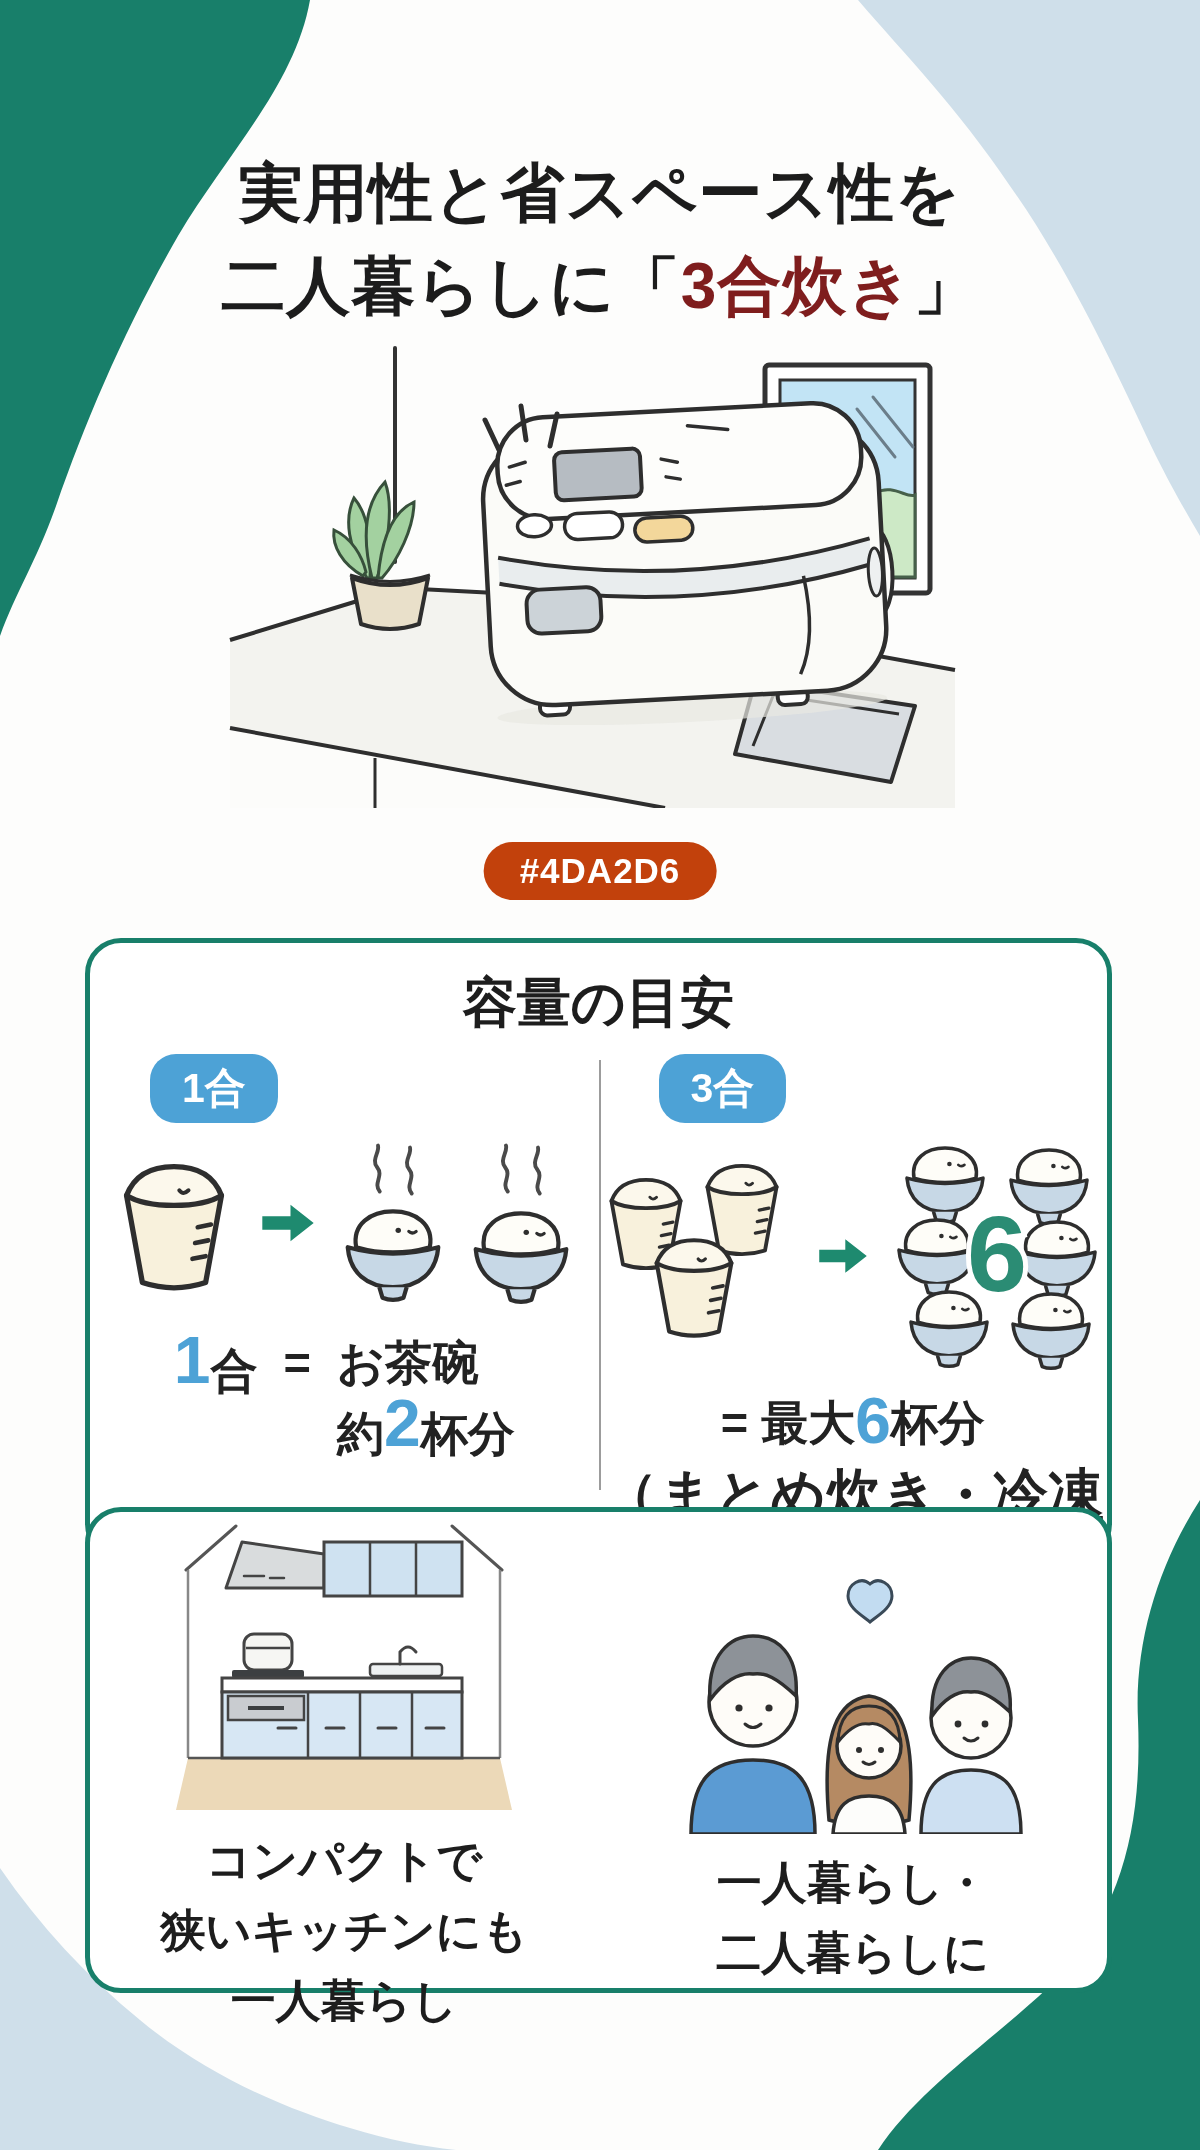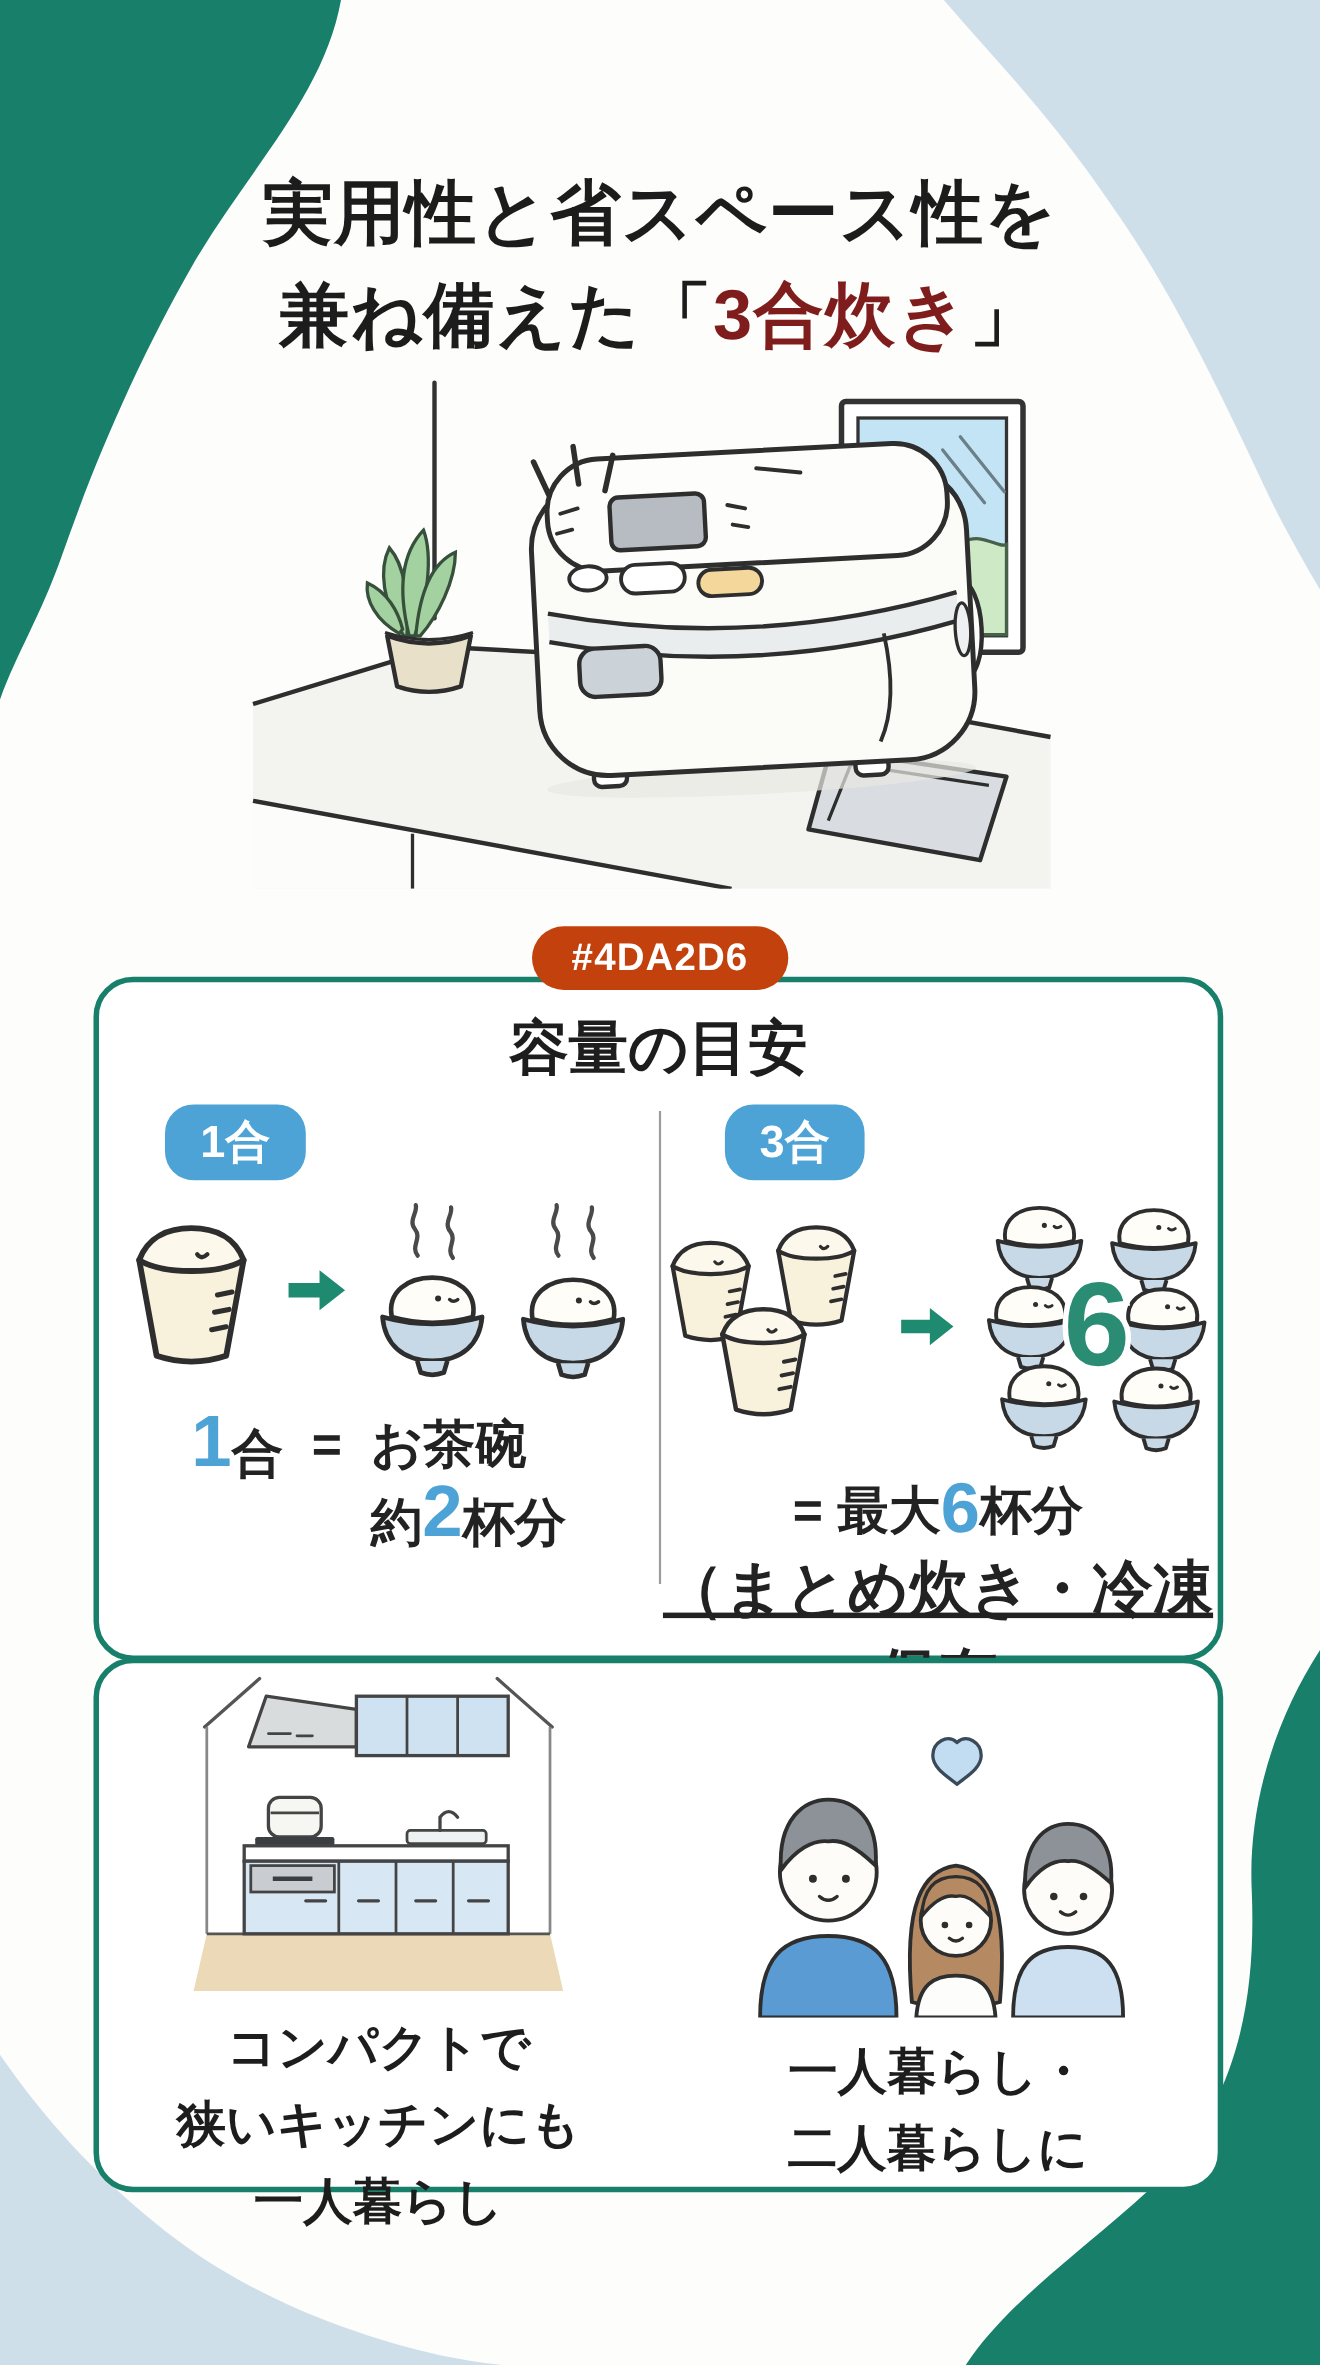--- a/index.html
+++ b/index.html
@@ -8,21 +8,21 @@
   .bg-blobs{position:absolute;inset:0;z-index:0;}
   .hero{position:absolute;left:215px;top:330px;z-index:1;}
   .title{position:absolute;top:104px;left:0;right:0;z-index:1;text-align:center;
          font-size:64px;font-weight:800;color:#1c1c1c;line-height:1.45;letter-spacing:1px;}
   .title .hl{color:#7f1d1d;}
   .hex-badge{position:absolute;top:842px;left:50%;transform:translateX(-50%);z-index:3;
          background:#c2410c;color:#fff;font-weight:800;font-size:35px;letter-spacing:1px;
          padding:9px 36px;border-radius:32px;}
   .panel{position:absolute;left:85px;width:1027px;box-sizing:border-box;z-index:2;
          background:#fff;border:5px solid #187f6a;border-radius:36px;}
-  .panel-capacity{top:888px;height:622px;}
+  .panel-capacity{top:938px;height:622px;}
   .panel-features{top:1507px;height:486px;}
   .cap-heading{margin:24px 0 0 0;text-align:center;font-size:54px;font-weight:800;color:#1d1d1d;}
   .cap-cols{position:relative;display:flex;margin-top:14px;}
   .cap-divider{position:absolute;left:50%;top:6px;height:430px;width:2px;background:#9c9c9c;}
   .cap-col{flex:1;display:flex;flex-direction:column;align-items:center;min-width:0;}
   .pill{align-self:flex-start;margin-left:60px;background:#4DA2D6;color:#fff;
         font-size:41px;font-weight:800;padding:7px 32px;border-radius:26px;}
   .illus{display:flex;align-items:center;gap:14px;margin-top:18px;}
   .eq{display:flex;align-items:flex-start;gap:26px;margin-top:26px;
       font-size:47px;font-weight:800;color:#222;line-height:1.35;}
@@ -45,21 +45,21 @@
 
   <svg class="bg-blobs" width="1200" height="2150" viewBox="0 0 1200 2150">
     <path d="M0,0 L310,0 C295,85 228,152 178,236 C124,330 86,420 56,506 C36,562 16,592 0,636 Z" fill="#187f6a"></path>
     <path d="M858,0 C906,56 956,106 1010,186 C1070,270 1120,380 1156,456 C1172,488 1186,512 1200,536 L1200,0 Z" fill="#cfdfea"></path>
     <path d="M0,1868 C40,1926 86,1976 140,2020 C210,2078 290,2110 350,2128 C390,2140 420,2146 456,2150 L0,2150 Z" fill="#cfdfea"></path>
     <path d="M1200,1500 C1160,1562 1134,1640 1138,1720 C1142,1820 1124,1906 1060,1976 C1000,2036 920,2086 878,2150 L1200,2150 Z" fill="#187f6a"></path>
   </svg>
 
   <h1 class="title">
     <span>実用性と省スペース性を</span><br>
-    <span>兼ね備えた「</span><span class="hl">3合炊き</span><span>」</span>
+    <span>二人暮らしに「</span><span class="hl">3合炊き</span><span>」</span>
   </h1>
 
   <svg class="hero" width="770" height="478" viewBox="0 0 770 478">
 
     <path d="M180,18 V232" stroke="#333" stroke-width="4" stroke-linecap="round" fill="none"></path>
 
     <g transform="translate(550,35)">
       <rect x="0" y="0" width="165" height="228" rx="4" fill="#ffffff" stroke="#333" stroke-width="5"></rect>
       <rect x="15" y="15" width="135" height="198" fill="#c2e4f5" stroke="#333" stroke-width="3"></rect>
       <path d="M15,146 C30,130 44,144 60,134 C80,122 94,138 110,128 C128,118 142,134 150,130 L150,212 H15 Z" fill="#cde9c6" stroke="#46604a" stroke-width="3"></path>

